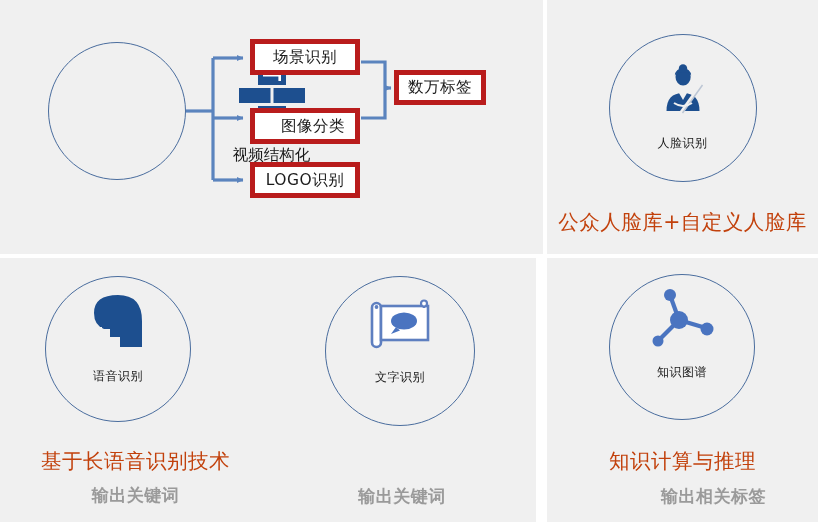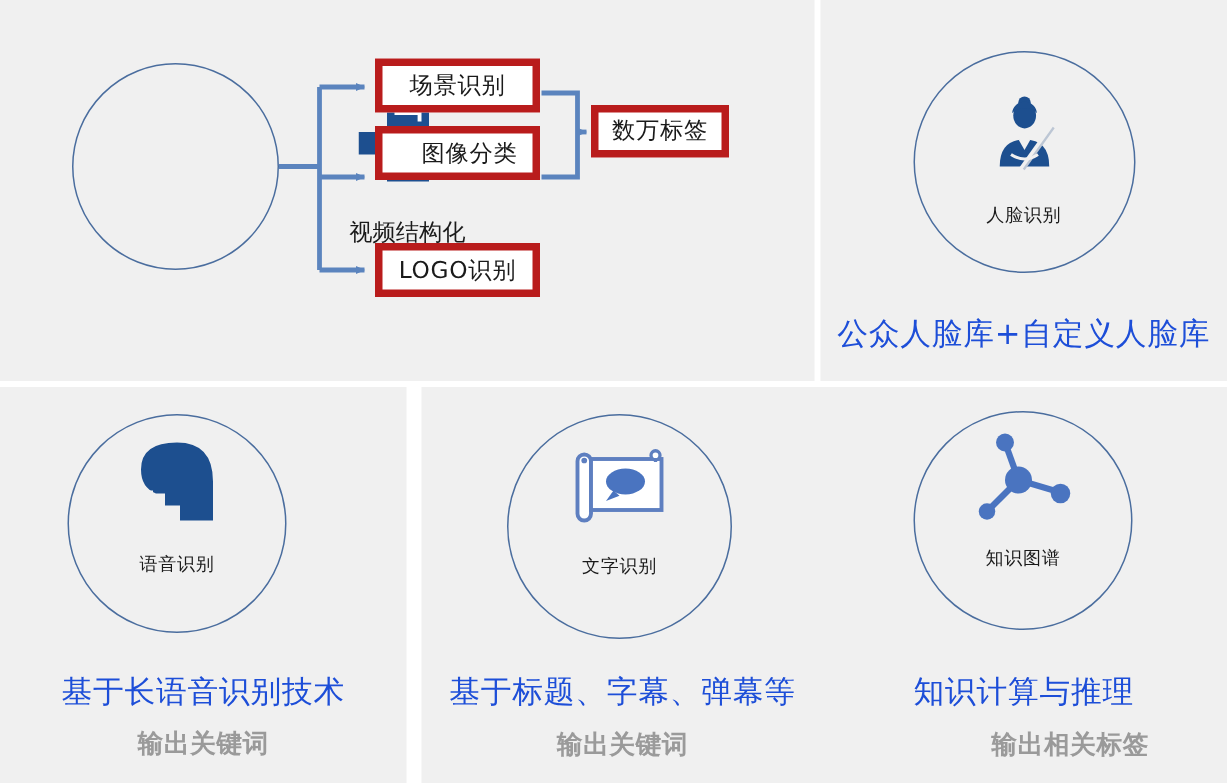--- a/index.html
+++ b/index.html
@@ -23,21 +23,21 @@
 
   
   .panel {
     position: absolute;
     background: #f0f0f0;
     box-sizing: border-box;
   }
   #panel-video      { left: 0;   top: 0;   width: 543px; height: 254px; }
   #panel-face       { left: 547px; top: 0;   width: 271px; height: 254px; }
   #panel-speech     { left: 0;   top: 258px; width: 271px; height: 264px; }
-  #panel-ocr        { left: 281px; top: 258px; width: 268px; height: 264px; }
+  #panel-ocr        { left: 268px; top: 258px; width: 268px; height: 264px; }
   #panel-kg         { left: 547px; top: 258px; width: 271px; height: 264px; }
 
   
   .circle {
     position: absolute;
     border-radius: 50%;
     border: 1.4px solid #4a6d9e;
     background: transparent;
     box-sizing: border-box;
   }
@@ -59,21 +59,21 @@
     justify-content: center;
     align-items: center;
   }
 
   
   .caption {
     position: absolute;
     left: 0;
     width: 100%;
     text-align: center;
-    color: #1d4ed8;
+    color: #c2410c;
     font-size: 20.5px;
     letter-spacing: 0.5px;
     white-space: nowrap;
   }
   .subcaption {
     position: absolute;
     left: 0;
     width: 100%;
     text-align: center;
     color: #9a9a9a;
@@ -163,21 +163,21 @@
         <path d="M361,118 H385 V88"></path>
 
         <path d="M385,88 H391" marker-end="url(#ah)"></path>
       </g>
     </svg>
 
     <div class="flow-box" style="left:250px; top:39px; width:110px; height:36px;">
       <span>场景识别</span>
     </div>
 
-    <div class="flow-box" style="left:250px; top:84px; width:110px; height:36px;padding-left:16px;">
+    <div class="flow-box" style="left:250px; top:108px; width:110px; height:36px;padding-left:16px;">
       <span>图像分类</span>
     </div>
 
     <div class="flow-box" style="left:394px; top:70px; width:92px; height:35px;">
       <span>数万标签</span>
     </div>
 
     <div class="flow-box" style="left:250px; top:162px; width:110px; height:36px;">
       <span>LOGO识别</span>
     </div>
@@ -256,21 +256,20 @@
         <circle cx="56" cy="6.5" r="3" fill="#ffffff" stroke="#5e7fc0" stroke-width="2.2"></circle>
         <line x1="56" y1="9" x2="56" y2="11" stroke="#5e7fc0" stroke-width="2.2"></line>
 
         <ellipse cx="36" cy="24" rx="13" ry="8.6" fill="#4a74c0"></ellipse>
         <path d="M28 30 l-5 7 l9 -3.5 z" fill="#4a74c0"></path>
       </svg>
     </div>
 
     <div class="circle-label" style="left:57px; width:150px; top:111px;">文字识别</div>
 
-    <div class="caption" style="top:189px;">基于标题、字幕、弹幕等</div>
 
     <div class="subcaption" style="top:227px;">输出关键词</div>
   </div>
 
   <div class="panel" id="panel-kg">
 
     <div class="circle" style="left:62px; top:16px; width:146px; height:146px;"></div>
 
     <div class="badge-icon" style="left:62px; width:146px; top:28px; height:66px;">
       <svg width="72" height="66" viewBox="0 0 72 66">

